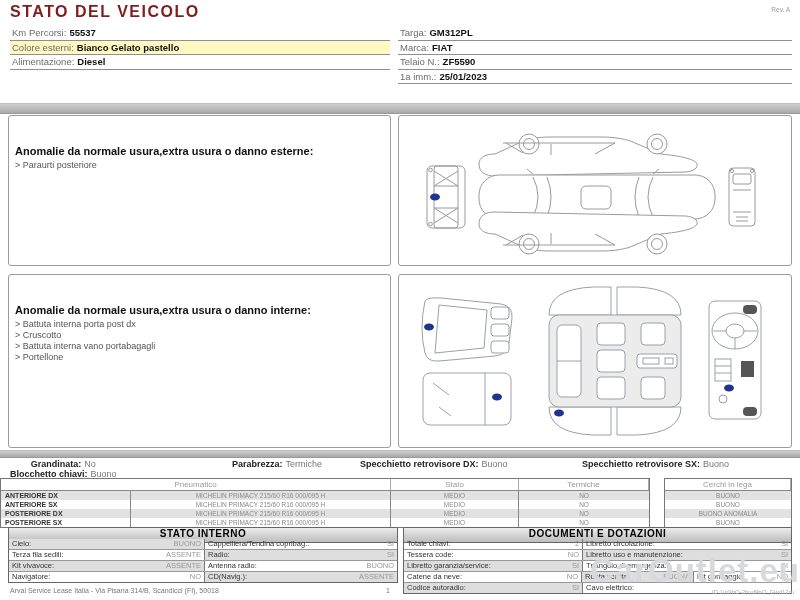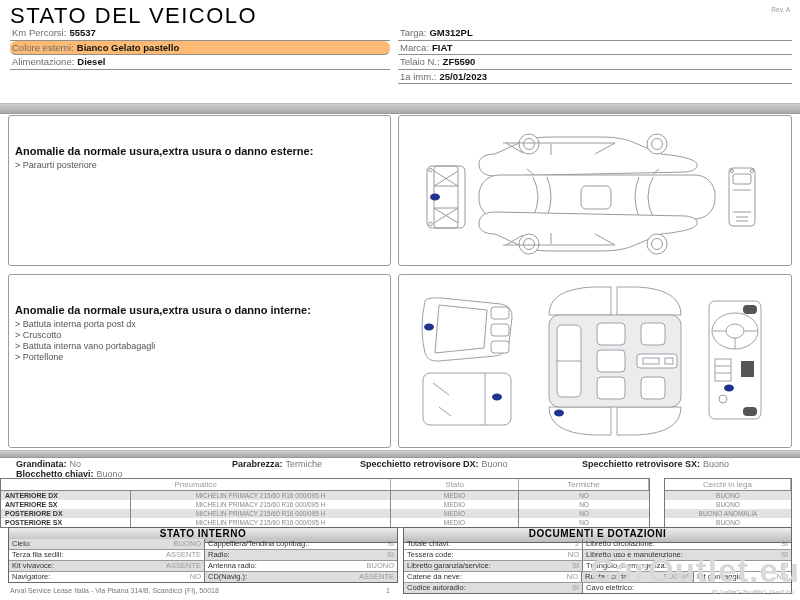--- a/index.html
+++ b/index.html
@@ -2,27 +2,27 @@
 <html><head>
 <meta charset="utf-8">
 <style>
   html,body{margin:0;padding:0;}
   body{
     width:800px;height:600px;position:relative;overflow:hidden;
     background:#ffffff;font-family:"Liberation Sans",sans-serif;color:#222;
   }
   .abs{position:absolute;}
   
-  .doc-title{left:10px;top:3px;font-size:22px;font-weight:normal;color:#000000;letter-spacing:1.5px;}
+  .doc-title{left:10px;top:3px;font-size:16px;font-weight:bold;color:#7f1d1d;letter-spacing:1.5px;}
   .rev{right:10px;top:6px;font-size:6.5px;color:#999;}
   .hblock{font-size:9.5px;}
   .hblock-left{left:10px;top:26px;width:380px;}
   .hblock-right{left:398px;top:26px;width:394px;}
   .hrow{border-bottom:1px solid #8f8f8f;padding:2px 2px 1px 2px;line-height:10.5px;min-height:10px;}
-  .hrow.shaded{background:#fdba74;border-radius:6px;}
+  .hrow.shaded{background:#fef9c3;}
   .hlabel{color:#6b6b6b;}
   .hval{color:#111;font-weight:bold;margin-left:3px;}
   
   .band{left:0;width:800px;height:9px;background:linear-gradient(#cfcfcf,#a9a9a9);
         border-top:1px solid #bdbdbd;border-bottom:1px solid #999;}
   .band1{top:103px;}
   .band2{top:450px;height:6px;}
   
   .panel{border:1px solid #9b9b9b;border-radius:3px;background:#fff;box-sizing:border-box;}
   .sec-left{left:8px;width:383px;padding:4px 6px;}
@@ -233,21 +233,21 @@
       <rect x="344" y="30" width="14" height="9" rx="4" fill="#555" stroke="none"></rect>
       <rect x="344" y="132" width="14" height="9" rx="4" fill="#555" stroke="none"></rect>
       <circle cx="324" cy="124" r="4"></circle>
     </g>
     <ellipse cx="330" cy="113" rx="5" ry="3.5" fill="#20338f"></ellipse>
   </svg>
 </div>
 
 <div class="abs band band2"></div>
 
-<div class="abs summary-item" style="left:16px;">
+<div class="abs summary-item" style="left:10px;text-align:center;">
   <span class="summary-label">Grandinata:</span><span class="summary-val">No</span>
   <br>
   <span class="summary-label">Blocchetto chiavi:</span><span class="summary-val">Buono</span>
 </div>
 <div class="abs summary-item" style="left:232px;">
   <span class="summary-label">Parabrezza:</span><span class="summary-val">Termiche</span>
 </div>
 <div class="abs summary-item" style="left:360px;">
   <span class="summary-label">Specchietto retrovisore DX:</span><span class="summary-val">Buono</span>
 </div>

